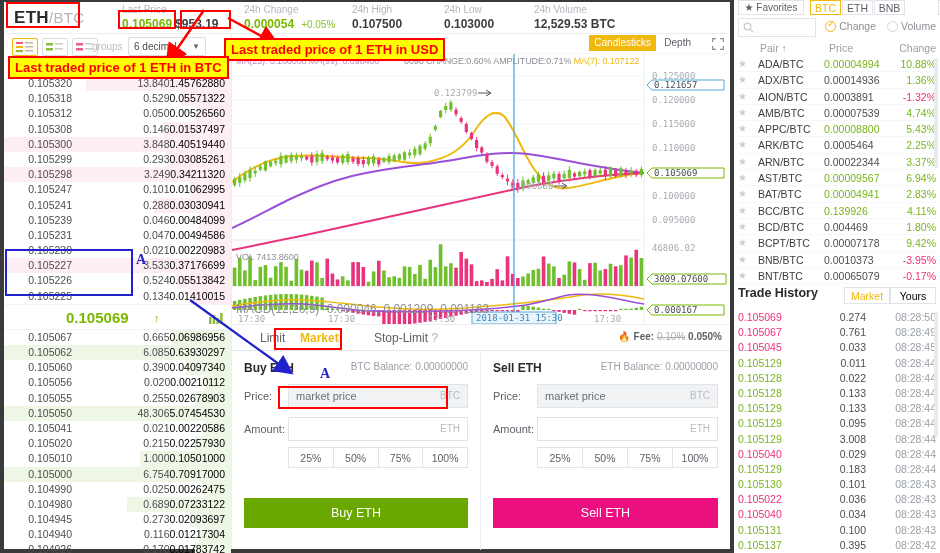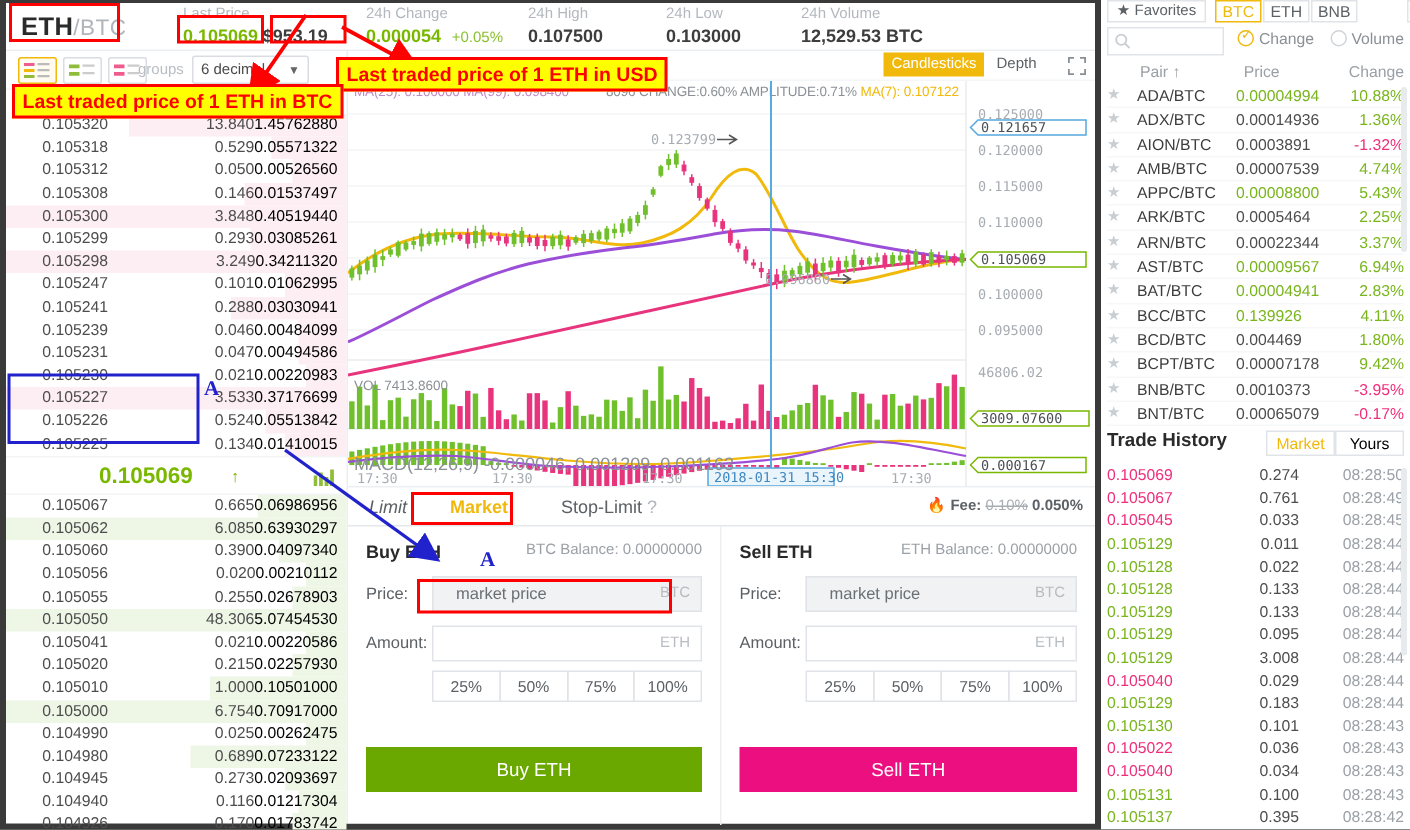--- a/index.html
+++ b/index.html
@@ -81,21 +81,21 @@
   .flame { color:#f0a33c; }
   .panes { display:flex; height:199px; }
   .pane { width:249px; padding:10px 12px 0 12px; position:relative; }
   .pane.left { border-right:1px solid #eceff1; }
   .ptitle { font-size:12px; font-weight:bold; color:#2a2a2a; }
   .pbal { position:absolute; right:12px; top:10px; font-size:10px; color:#9aa0a6; }
   .frow { display:flex; align-items:center; margin-top:9px; }
   .frow .fl { width:44px; font-size:11px; color:#5c6166; }
   .finput { flex:1; height:24px; border:1px solid #e0e4e8; position:relative; background:#fff; }
   .finput.dis { background:#f0f2f4; }
-  .finput .ph { position:absolute; left:7px; top:5px; font-size:11px; color:#6b7075;margin-left:8px; }
+  .finput .ph { position:absolute; left:7px; top:5px; font-size:11px; color:#6b7075; }
   .finput .unit { position:absolute; right:7px; top:5px; font-size:10px; color:#b8bcc1; }
   .pcts { display:flex; margin:6px 0 0 44px; }
   .pct { flex:1; height:21px; line-height:21px; text-align:center; font-size:10.5px; color:#5c6166; border:1px solid #e0e4e8; margin-left:-1px; }
   .pct:first-child{ margin-left:0; }
   .bigbtn { position:absolute; left:12px; right:12px; bottom:22px; height:30px; line-height:30px; text-align:center; color:#fff; font-size:12.5px; }
   .buybtn { background:#6aa800; }
   .sellbtn { background:#ec0f7f; }
 
   
   .rtop { position:absolute; left:0; top:0; width:206px; height:16px; }
@@ -839,21 +839,21 @@
           <text x="244" y="267" class="pill" fill="#3d87c0" font-size="8.5">2018-01-31 15:30</text>
         </g>
       </svg>
 
       <div class="volinfo">VOL 7413.8600</div>
       <div class="macdinfo">MACD(12,26,9) -0.000046, 0.001209, 0.001163</div>
     </div>
 
     <div class="tradebox">
       <div class="ttabs">
-        <div class="ttab" style="left:2px;font-style:italic;">Limit</div>
+        <div class="ttab" style="left:16px;">Limit</div>
         <div class="ttab on" style="left:56px;">Market</div>
         <div class="ttab" style="left:130px;">
           <span>Stop-Limit</span>
           <span style="color:#b0b4bb;">?</span>
         </div>
         <div class="feetxt">
           <span class="flame">🔥</span>
           <b>Fee:</b>
           <s>0.10%</s>
           <b>0.050%</b>

